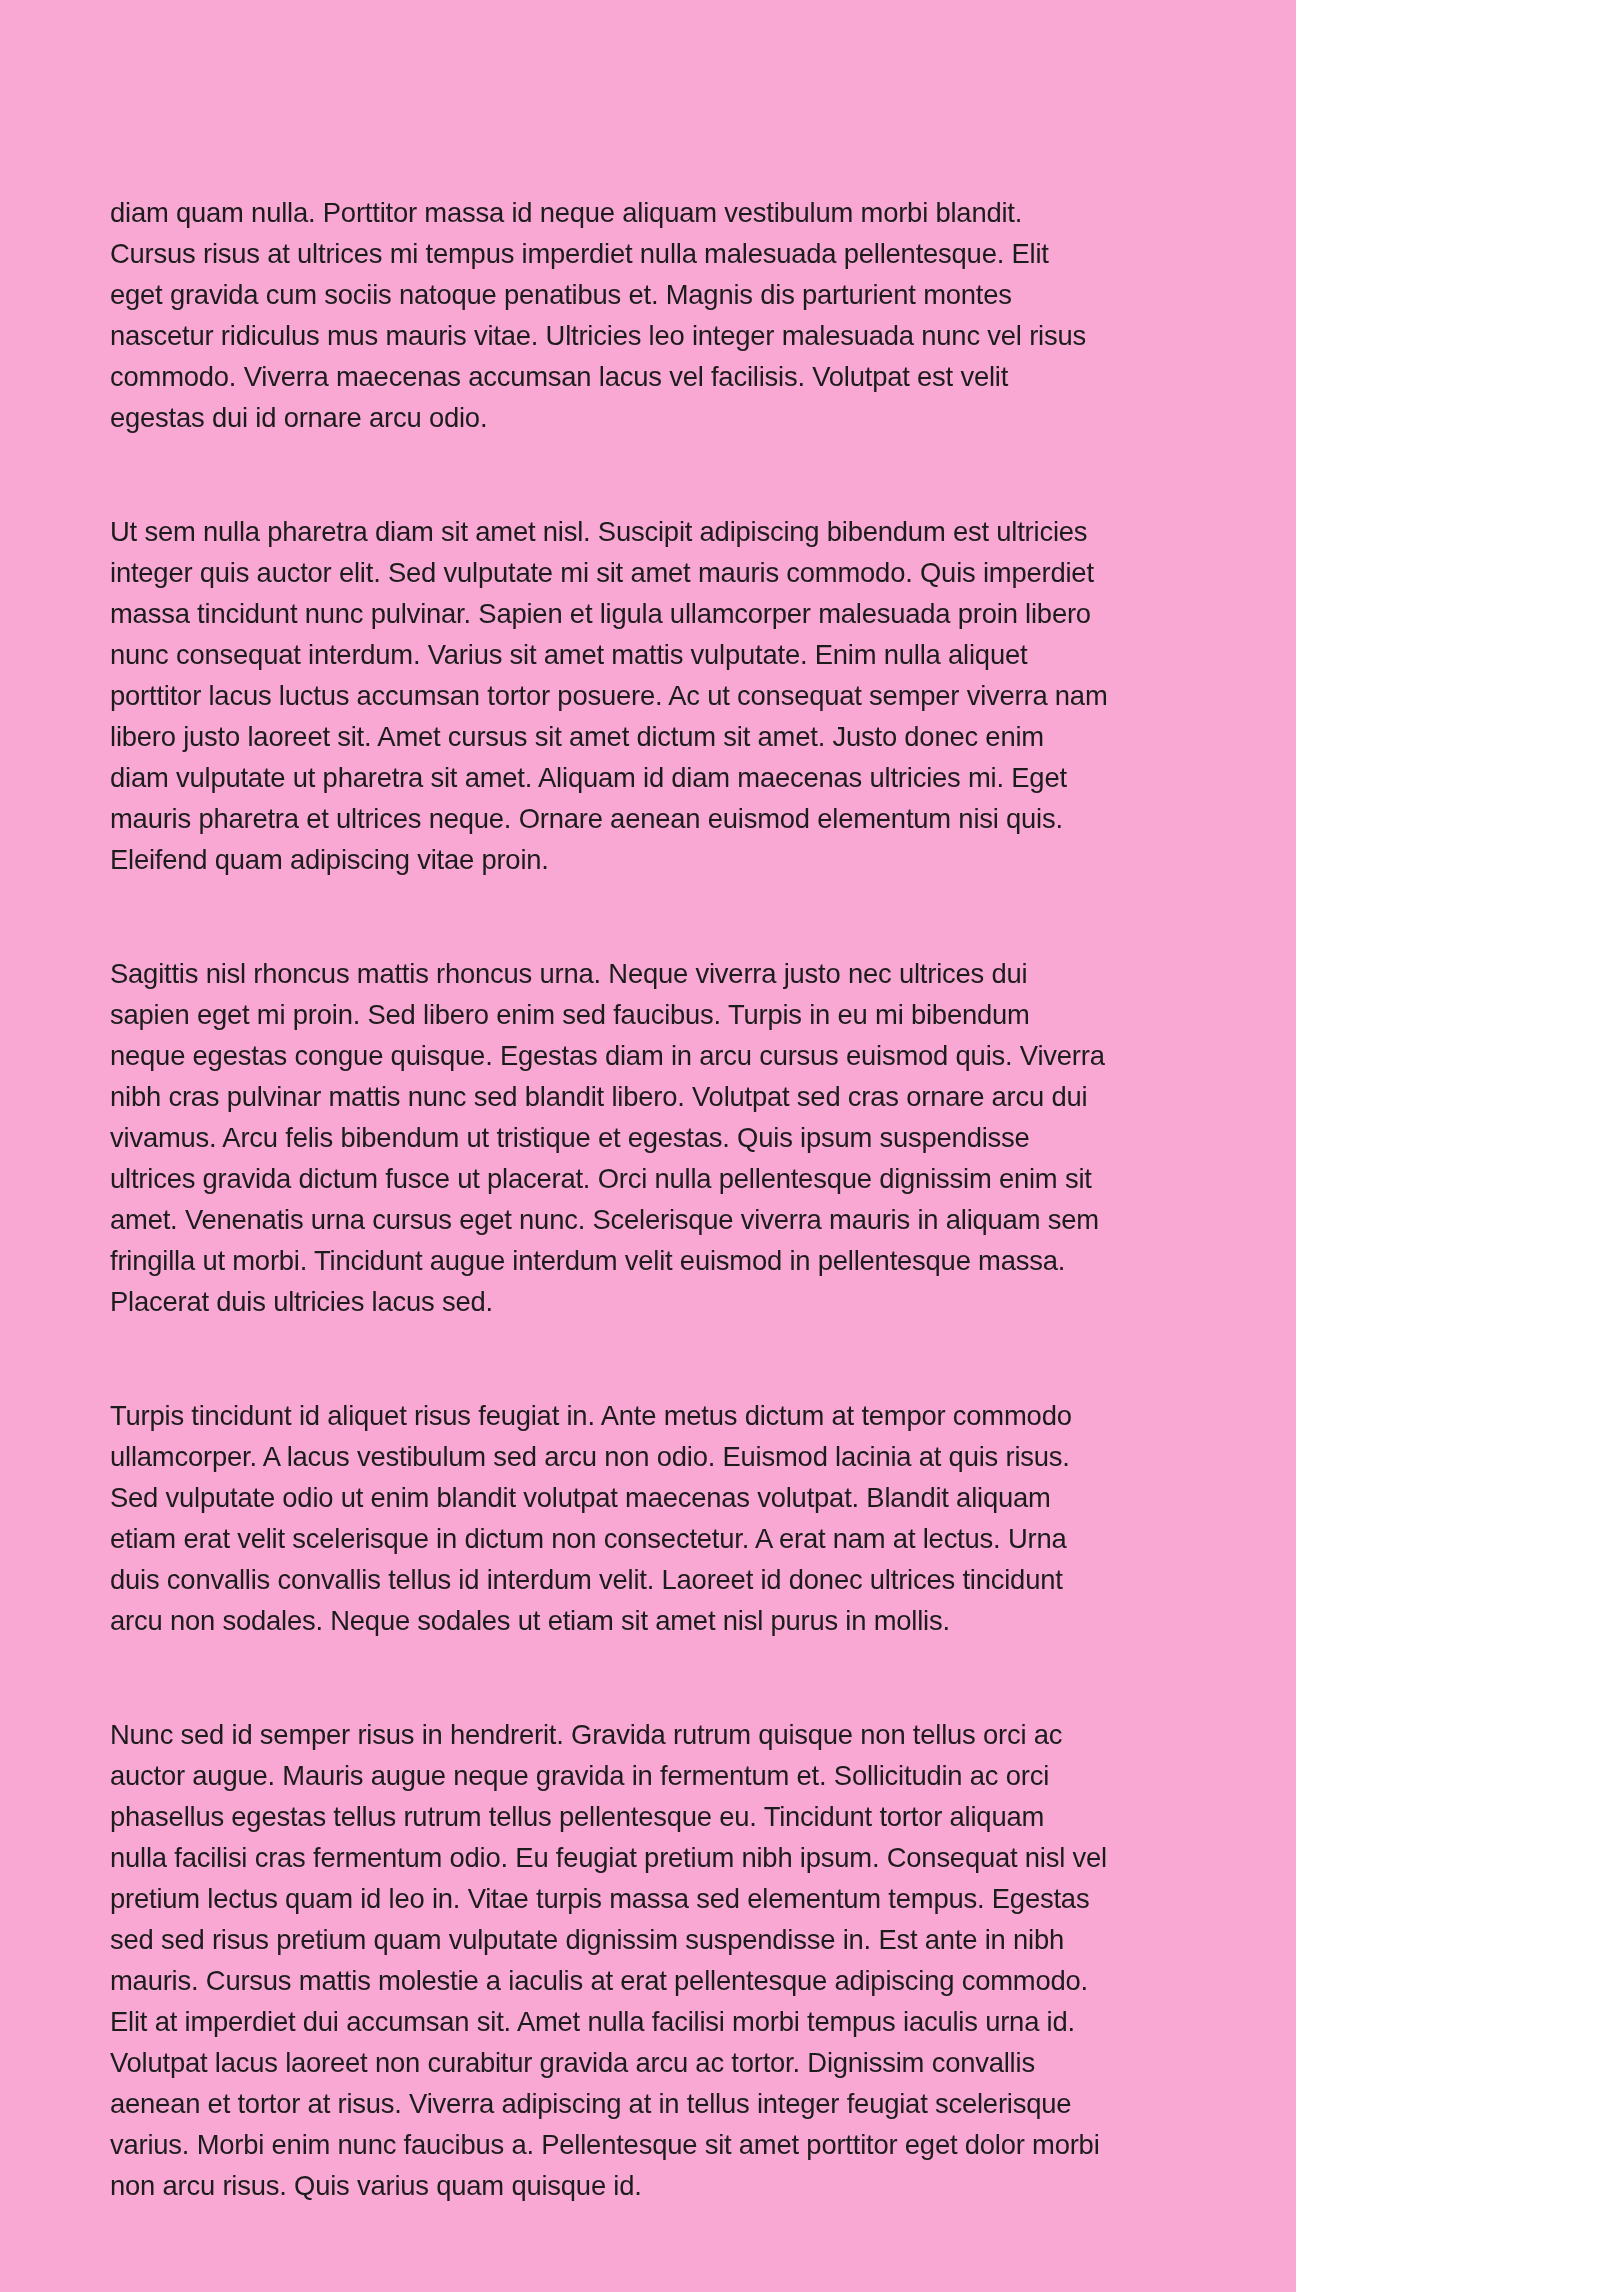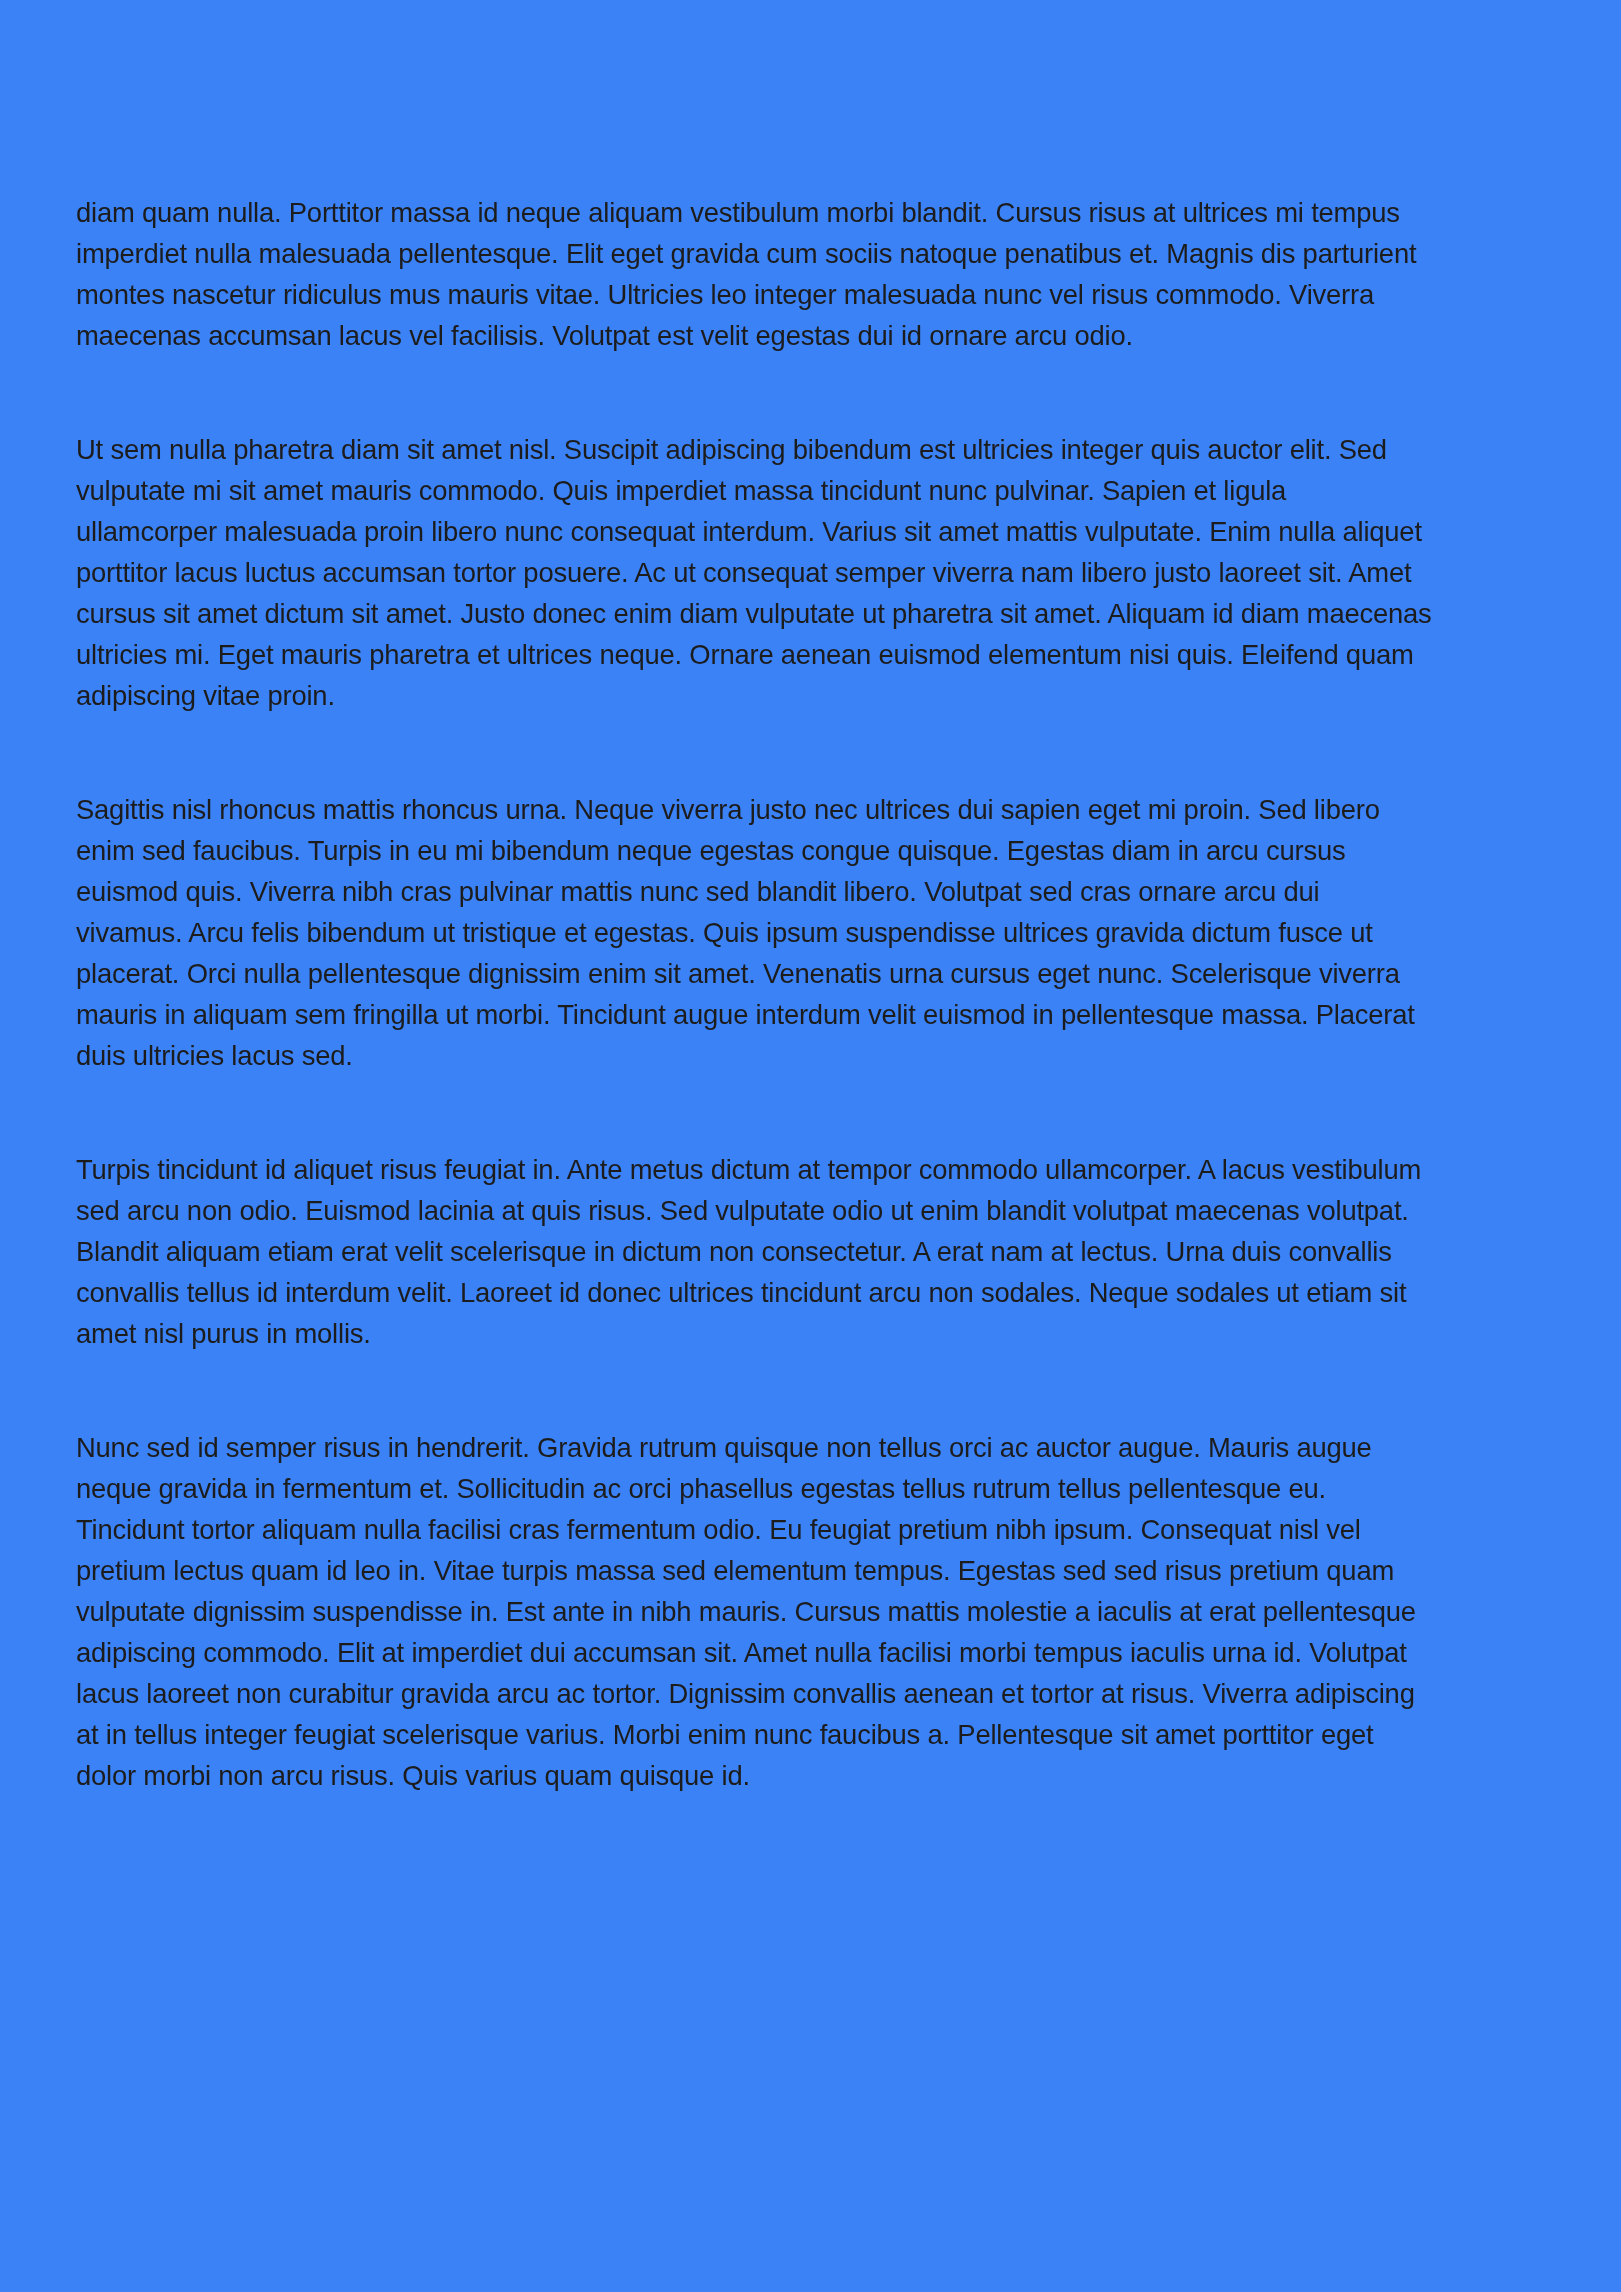--- a/index.html
+++ b/index.html
@@ -7,24 +7,24 @@
     padding: 0;
     background: #ffffff;
   }
   body {
     width: 1621px;
     height: 2293px;
     overflow: hidden;
   }
   .document-page {
     box-sizing: border-box;
-    width: 1621px;
+    width: 1296px;
     height: 2293px;
-    background: #3b82f6;
-    padding: 192px 188px 0 76px;
+    background: #f9a8d4;
+    padding: 192px 188px 0 110px;
   }
   .document-page p {
     margin: 0 0 73px 0;
     font-family: "Liberation Sans", sans-serif;
     font-size: 27.4px;
     line-height: 41px;
     letter-spacing: -0.2px;
     color: #1c1c1c;
     text-align: left;
   }

